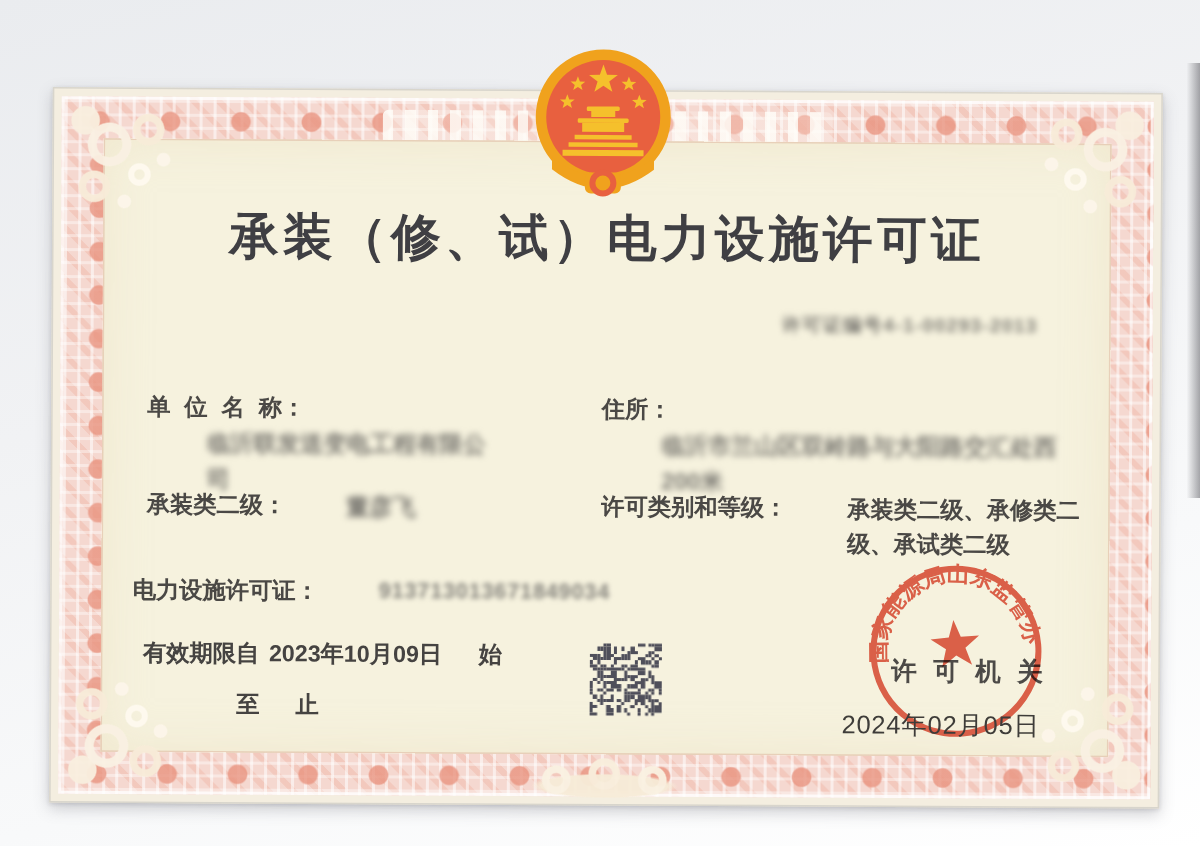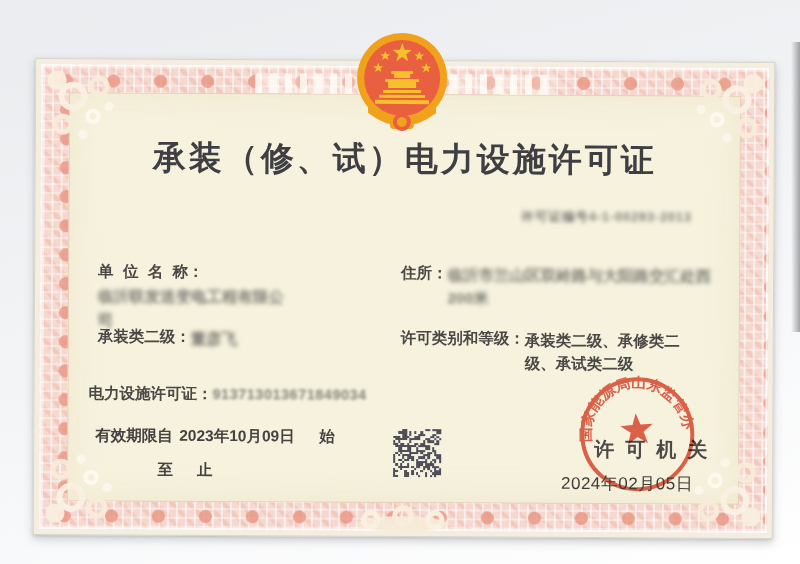--- a/index.html
+++ b/index.html
@@ -75,21 +75,21 @@
     position:absolute;left:0;top:76px;width:100%;text-align:center;
     font-size:33px;font-weight:700;color:#3f3f43;letter-spacing:3px;
   }
   .license-no{
     position:absolute;left:486px;top:147px;width:200px;
     font-size:12.5px;color:#6f6e6a;letter-spacing:1px;
     filter:blur(1.7px) contrast(.9);
   }
   .row{position:absolute;font-size:15.5px;color:#4a4845;font-weight:600;line-height:1.5;}
   .lab{vertical-align:top;display:inline-block;font-family:Liberation Mono, monospace;}
-  .val{vertical-align:top;display:inline-block;}
+  .val{vertical-align:top;display:inline-block;margin-left:40px;}
   .redact{filter:blur(2.1px) contrast(.85);color:#7c7a72;font-weight:600;}
   .r-company{left:63px;top:202px;width:300px;}
   .r-company .val{width:196px;}
   .r-address{left:366px;top:202px;width:340px;}
   .r-address .val{width:268px;}
   .r-legal{left:63px;top:267px;width:300px;}
   .r-category{left:366px;top:267px;width:345px;}
   .r-category .val{width:166px;font-weight:600;color:#4a4845;}
   .r-credit{left:54px;top:324px;width:420px;}
   .r-credit .val{font-size:14.5px;letter-spacing:.5px;filter:blur(1.6px) contrast(.85);color:#86847c;}
@@ -103,21 +103,21 @@
   .qr{
     position:absolute;left:359px;top:368px;width:48px;height:48px;
     display:grid;grid-template-columns:repeat(21,1fr);grid-template-rows:repeat(21,1fr);
     filter:blur(.3px);
   }
   .qr i{background:#4f4f5a;display:block;}
   .qr i.off{background:transparent;}
   
   .authority-label{
     position:absolute;left:560px;top:374px;
-    font-size:20px;font-weight:700;color:#4c4a47;letter-spacing:11px;white-space:nowrap;
+    font-size:17px;font-weight:700;color:#4c4a47;letter-spacing:11px;white-space:nowrap;
   }
   .seal{
     position:absolute;left:539px;top:308px;width:128px;height:128px;
     opacity:.85;mix-blend-mode:multiply;transform:rotate(-5deg);
   }
   .issue-date{
     position:absolute;left:527px;top:410px;
     font-size:17px;font-weight:400;color:#3e3c39;letter-spacing:.5px;
   }
 </style>

